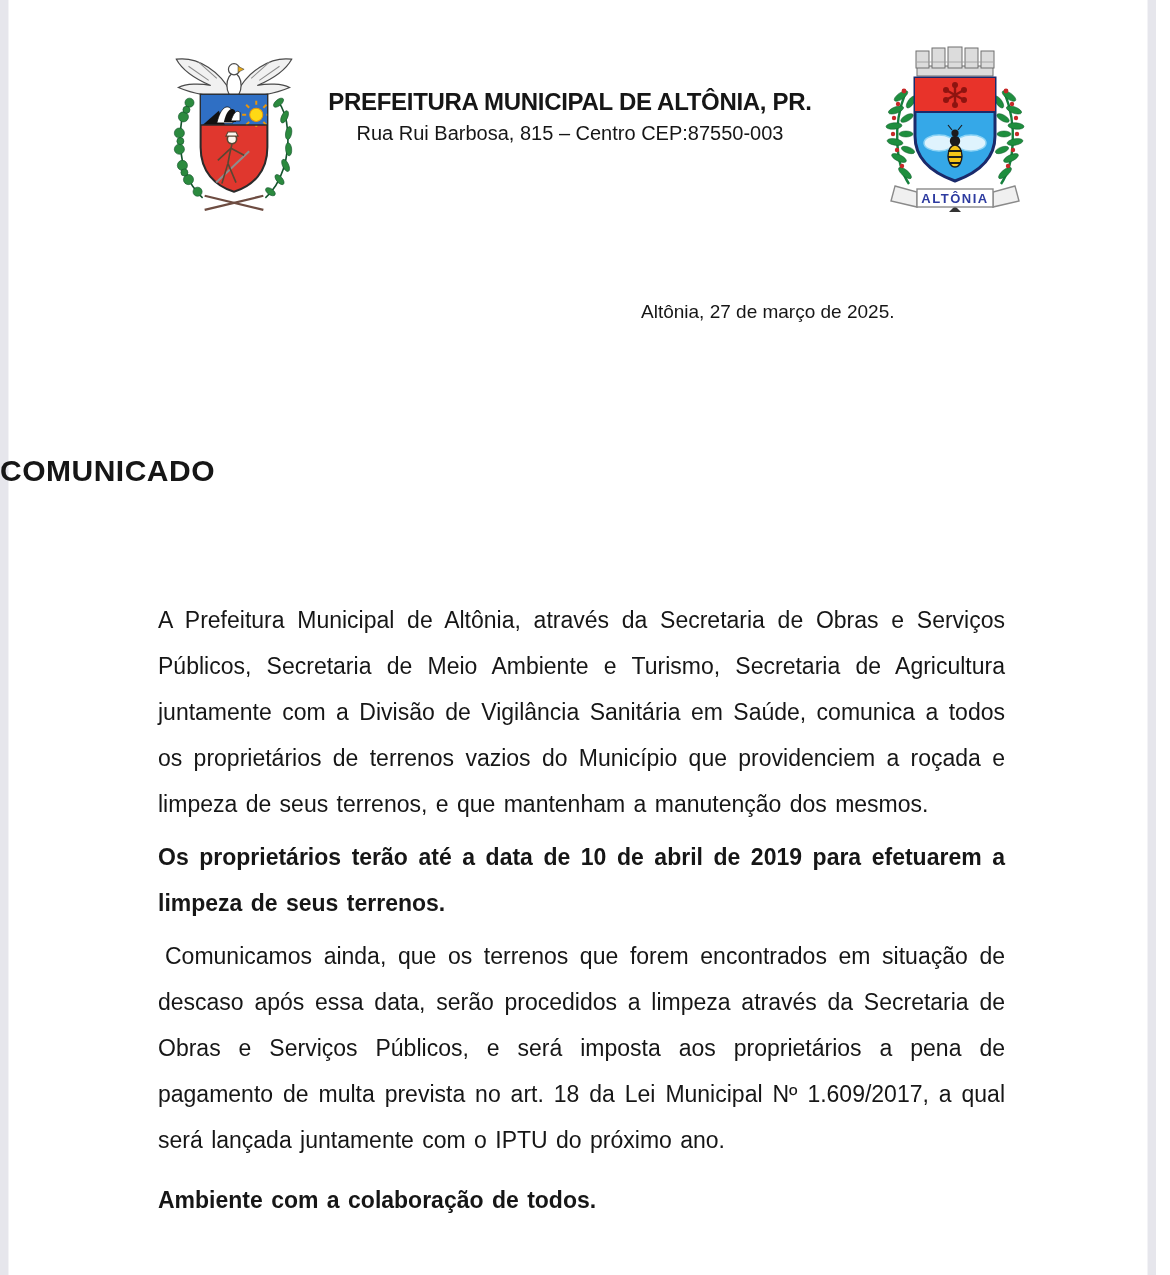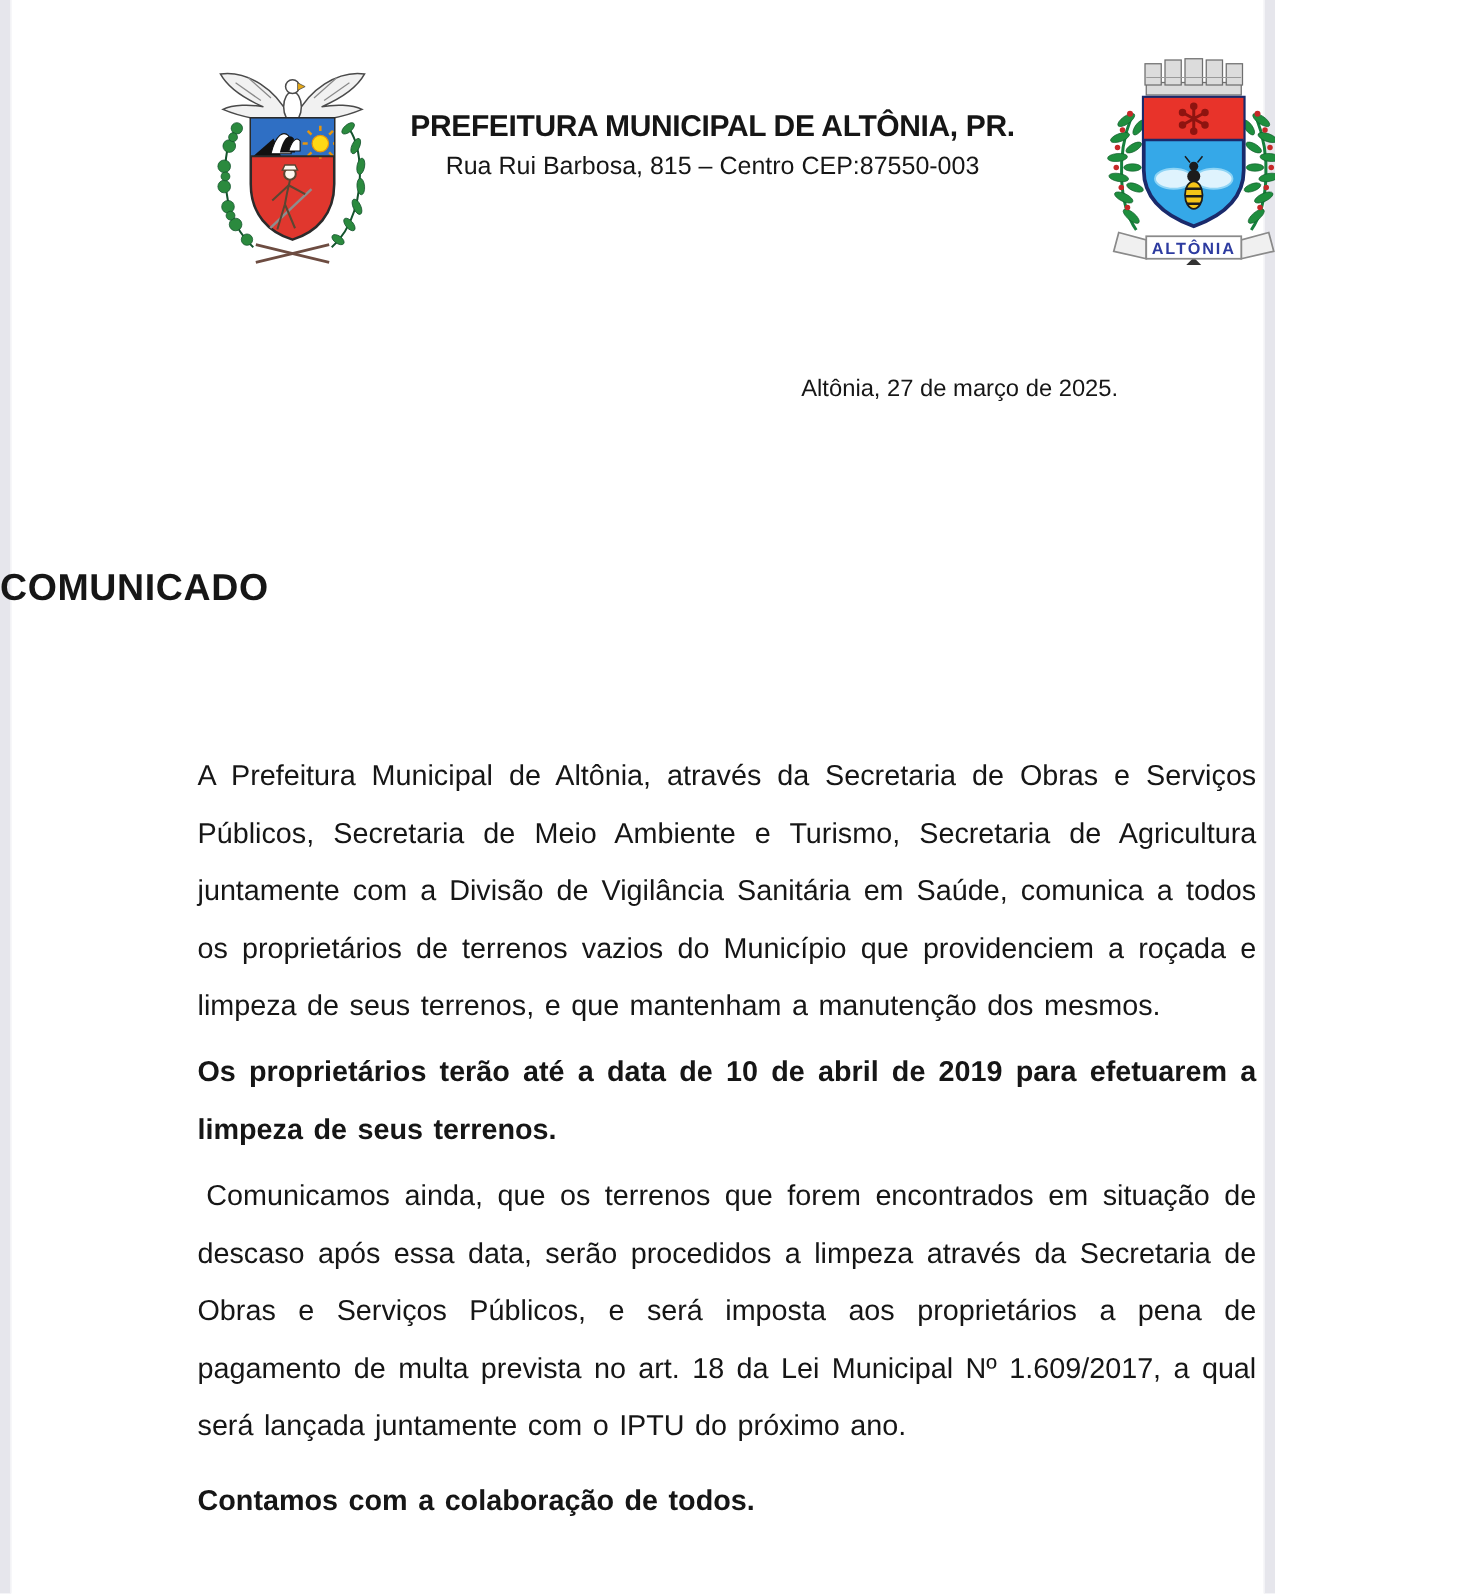--- a/index.html
+++ b/index.html
@@ -1,17 +1,17 @@
 <!DOCTYPE html>
 <html><head>
 <meta charset="utf-8">
 <style>
   html,body{margin:0;padding:0;background:#ffffff;}
   .page{
-    position:relative;width:1020px;height:1275px;background:#ffffff;
+    position:relative;width:1156px;height:1275px;background:#ffffff;
     font-family:"Liberation Sans", sans-serif;color:#161616;overflow:hidden;
   }
   .edge{position:absolute;top:0;height:1275px;background:#e6e6ec;}
   .edge-left{left:0;width:8px;border-right:1px solid #f3f3f6;}
   .edge-right{right:0;width:8px;border-left:1px solid #f3f3f6;}
 
   .crest{position:absolute;}
   .crest-left{left:168px;top:44px;width:132px;height:172px;}
   .crest-right{left:871px;top:36px;width:168px;height:180px;}
   .crest svg{width:100%;height:100%;display:block;}
@@ -227,16 +227,16 @@
   </div>
 
   <div class="date-line">Altônia, 27 de março de 2025.</div>
 
   <div class="doc-title">COMUNICADO</div>
 
   <div class="doc-body">
     <p>A Prefeitura Municipal de Altônia, através da Secretaria de Obras e Serviços Públicos, Secretaria de Meio Ambiente e Turismo, Secretaria de Agricultura juntamente com a Divisão de Vigilância Sanitária em Saúde, comunica a todos os proprietários de terrenos vazios do Município que providenciem a roçada e limpeza de seus terrenos, e que mantenham a manutenção dos mesmos.</p>
     <p class="bold">Os proprietários terão até a data de 10 de abril de 2019 para efetuarem a limpeza de seus terrenos.</p>
     <p class="indent">Comunicamos ainda, que os terrenos que forem encontrados em situação de descaso após essa data, serão procedidos a limpeza através da Secretaria de Obras e Serviços Públicos, e será imposta aos proprietários a pena de pagamento de multa prevista no art. 18 da Lei Municipal Nº 1.609/2017, a qual será lançada juntamente com o IPTU do próximo ano.</p>
-    <p class="bold closing">Contamos com a colaboração de todos.</p>
+    <p class="bold closing">Ambiente com a colaboração de todos.</p>
   </div>
 
 </div>
 
 </body></html>

